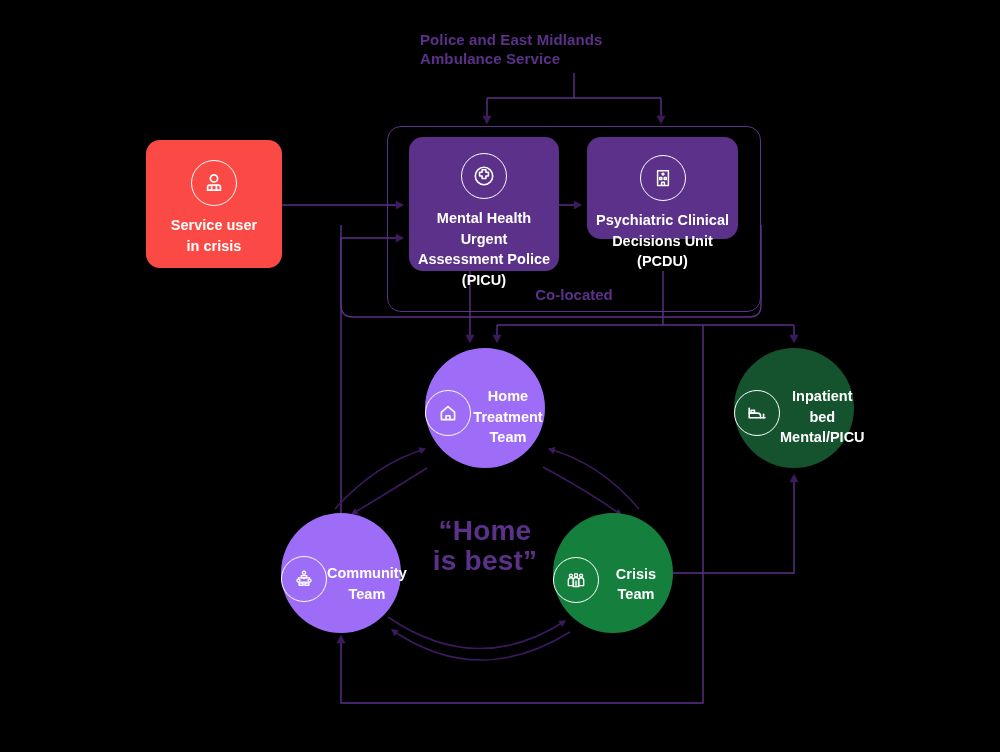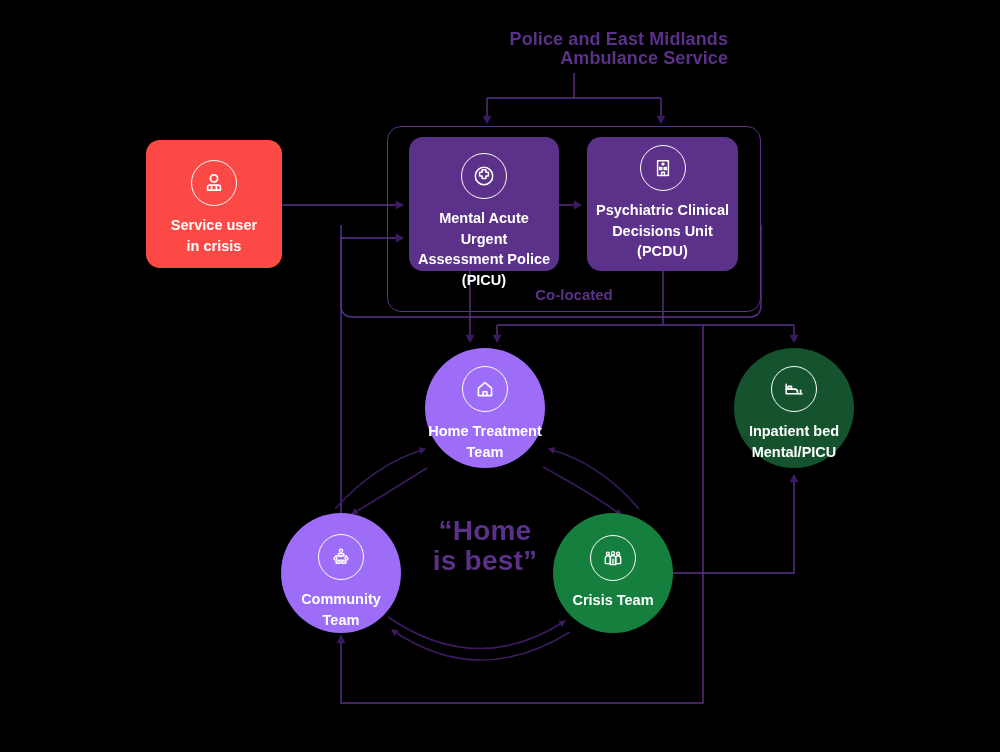--- a/index.html
+++ b/index.html
@@ -25,23 +25,23 @@
     height: 752px;
     pointer-events: none;
   }
 
   
   .source-label {
     position: absolute;
     left: 420px;
     top: 30px;
     width: 308px;
-    text-align: right;
+    text-align: left;
     color: #5B3189;
-    font-size: 18px;
+    font-size: 15px;
     font-weight: bold;
     line-height: 19px;
     letter-spacing: 0.1px;
   }
 
   
   .group-box {
     position: absolute;
     left: 387px;
     top: 126px;
@@ -84,32 +84,32 @@
     left: 146px; top: 140px; width: 136px; height: 128px;
     background: #FB4A45;
     padding-top: 20px;
   }
   #box-mhuac {
     left: 409px; top: 137px; width: 150px; height: 134px;
     background: #5B3189;
     padding-top: 16px;
   }
   #box-pcdu {
-    left: 587px; top: 137px; width: 151px; height: 134px;
+    left: 587px; top: 137px; width: 151px; height: 102px;
     background: #5B3189;
-    padding-top: 8px;
+    padding-top: 18px;
   }
 
   
   .node-circle {
     position: absolute;
     border-radius: 50%;
     box-sizing: border-box;
     display: flex;
-    flex-direction: column;
+    flex-direction: row;
     align-items: center;
     justify-content: flex-start;
     color: #FFFFFF;
     text-align: center;
   }
   .node-circle .label {
     font-size: 14.5px;
     font-weight: bold;
     line-height: 20.5px;
   }
@@ -233,21 +233,21 @@
   </div>
 
   <div class="node-box" id="box-mhuac">
     <div class="icon-ring">
       <svg width="26" height="26" viewBox="0 0 26 26" fill="none" stroke="#FFFFFF" stroke-width="1.6" stroke-linejoin="round">
         <circle cx="13" cy="13" r="8.7"></circle>
         <path d="M11.1 6.7 h3.8 v2.5 h2.5 v3.8 h-2.5 v2.5 h-3.8 v-2.5 h-2.5 v-3.8 h2.5 z"></path>
       </svg>
     </div>
     <div class="label">
-      <div>Mental Acute Urgent</div>
+      <div>Mental Health Urgent</div>
       <div>Assessment Police</div>
       <div>(PICU)</div>
     </div>
   </div>
 
   <div class="node-box" id="box-pcdu">
     <div class="icon-ring">
       <svg width="24" height="24" viewBox="0 0 24 24" fill="none" stroke="#FFFFFF" stroke-width="1.5" stroke-linejoin="round">
         <rect x="6.6" y="4.8" width="10.8" height="14.6"></rect>
         <path d="M12 6.4 v3.4 M10.3 8.1 h3.4"></path>

